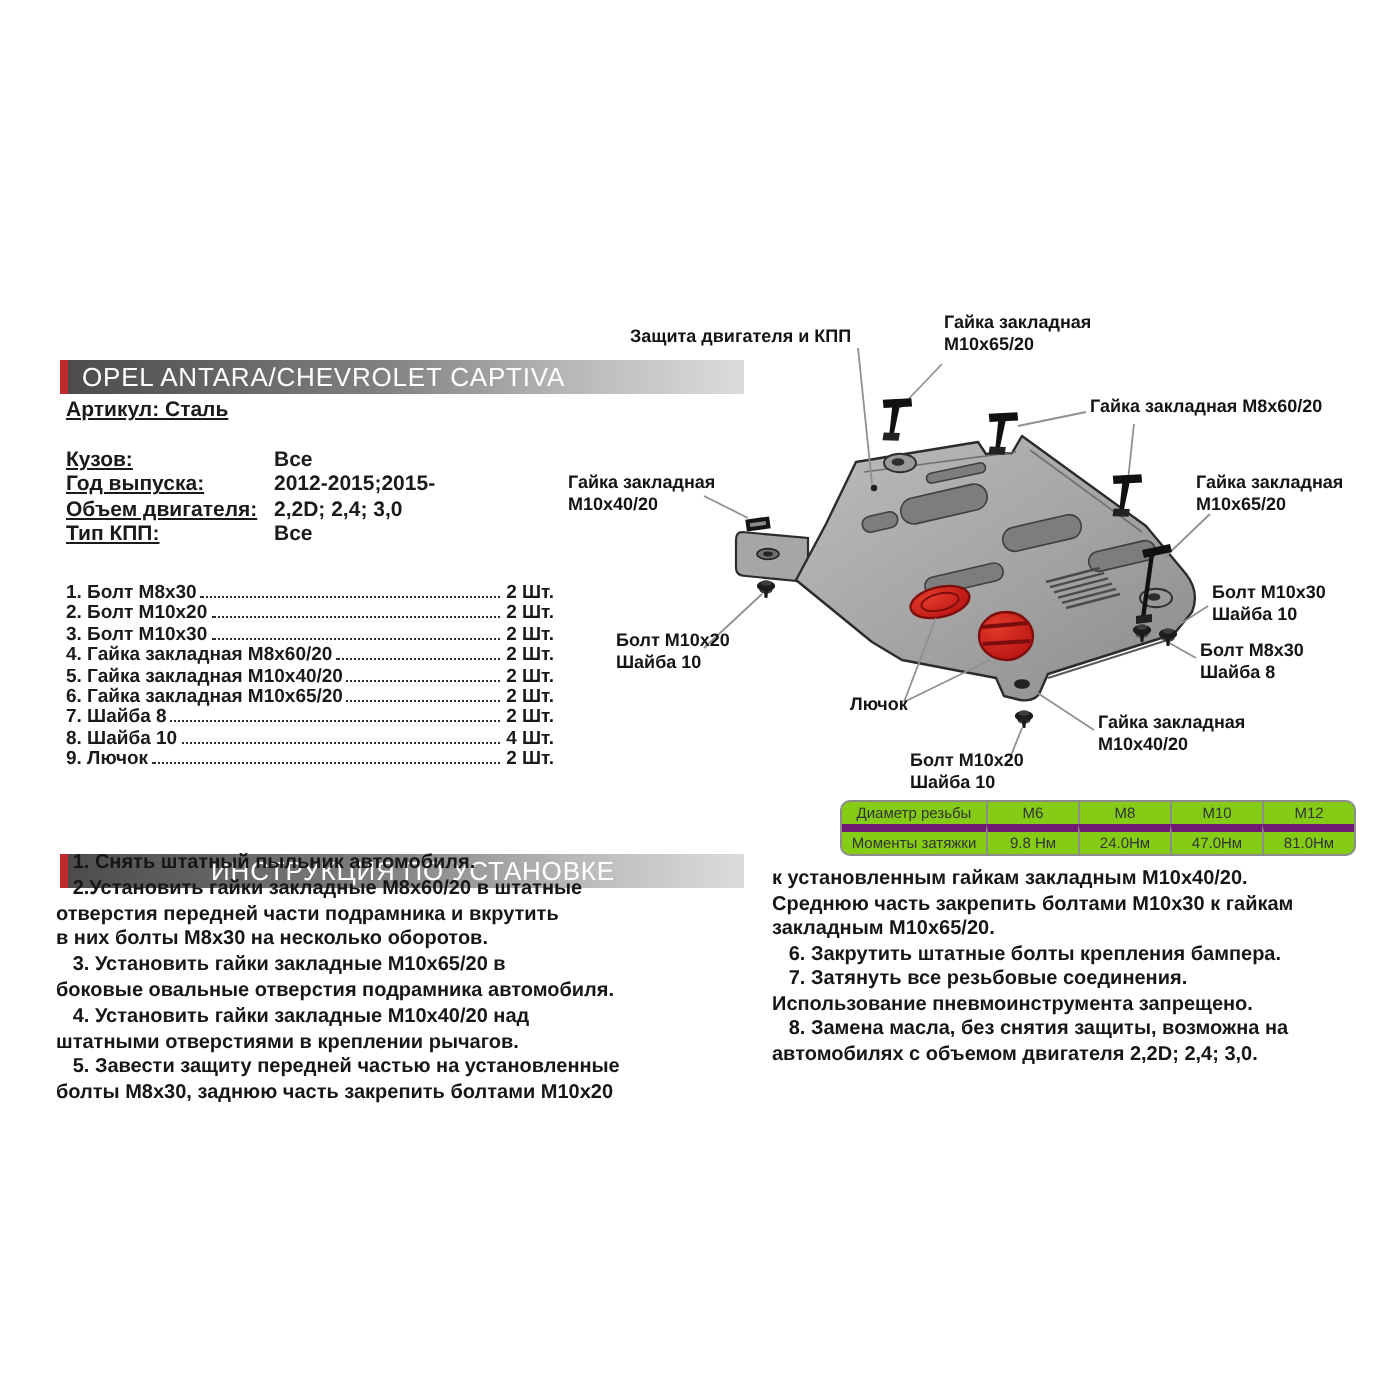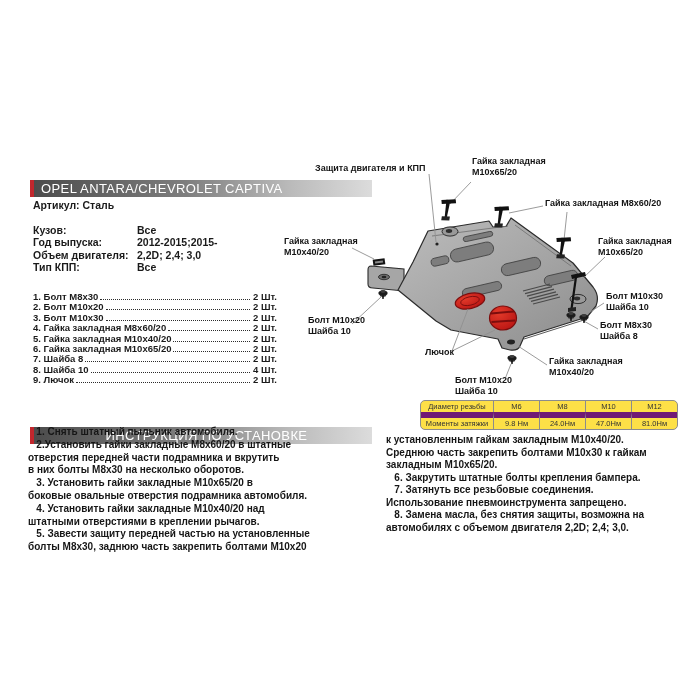--- a/index.html
+++ b/index.html
@@ -13,44 +13,44 @@
     background:linear-gradient(90deg,#4c4c4c 0%, #7e7e7e 45%, #b9b9b9 75%, #dcdcdc 100%);
     border-left:4px solid #c1272d;
     color:#ffffff; font-size:13px; font-weight:normal; line-height:17px;
     padding-left:7px; letter-spacing:0.4px; white-space:nowrap;
   }
   #bar-title { top:180px; }
   #bar-parts { top:276px; }
   #bar-instr { top:427px;text-align:center; }
   
   .kv-row { display:flex; font-size:10.5px; line-height:12.3px; }
-  .kv-label { font-weight:bold; width:104px; flex:0 0 104px; }
+  .kv-label { font-weight:bold; width:104px; flex:0 0 104px;text-decoration:underline; }
   .kv-value { font-weight:bold; }
   #artikul-row { position:absolute; left:33px; top:199px; width:330px; }
   #meta-rows { position:absolute; left:33px; top:224px; width:330px; }
   
   #parts-list { position:absolute; left:33px; top:292px; width:244px; }
   .part-row { display:flex; align-items:baseline; font-size:9.5px; font-weight:bold; line-height:10.4px; height:10.4px; }
   .part-name { white-space:nowrap; }
   .dots { flex:1; border-bottom:1.5px dotted #2c2c2c; margin:0 3px 2px 2px; }
   .part-qty { white-space:nowrap; }
   
   .instr {
     position:absolute; font-size:10px; font-weight:bold;
     white-space:pre-wrap; color:#161616;
   }
   #instr-left  { left:28px; top:426px; width:332px; line-height:12.8px; }
   #instr-right { left:376px; top:434px; width:336px; line-height:12.5px;margin-left:10px; }
   
   #torque-table {
     position:absolute; left:420px; top:400px;
-    border:1px solid #8c8c8c; border-radius:5px; overflow:hidden; background:#fde047;
+    border:1px solid #8c8c8c; border-radius:5px; overflow:hidden; background:#84cc16;
   }
   .tt-row { display:flex; }
-  .tt-row + .tt-row .tt-cell { border-top:6px solid #701a75; }
+  .tt-row + .tt-row .tt-cell { border-top:4px solid #701a75; }
   .tt-cell {
     width:45px; height:11px; line-height:11px; font-size:7.5px; color:#333;
     text-align:center; white-space:nowrap; overflow:hidden;
   }
   .tt-cell + .tt-cell { border-left:1px solid #8c8c8c; }
   .tt-cell.tt-first { width:72px; }
   
   .lbl {
     position:absolute; font-size:9px; font-weight:bold; line-height:10.5px;
     white-space:pre-line; color:#141414;

